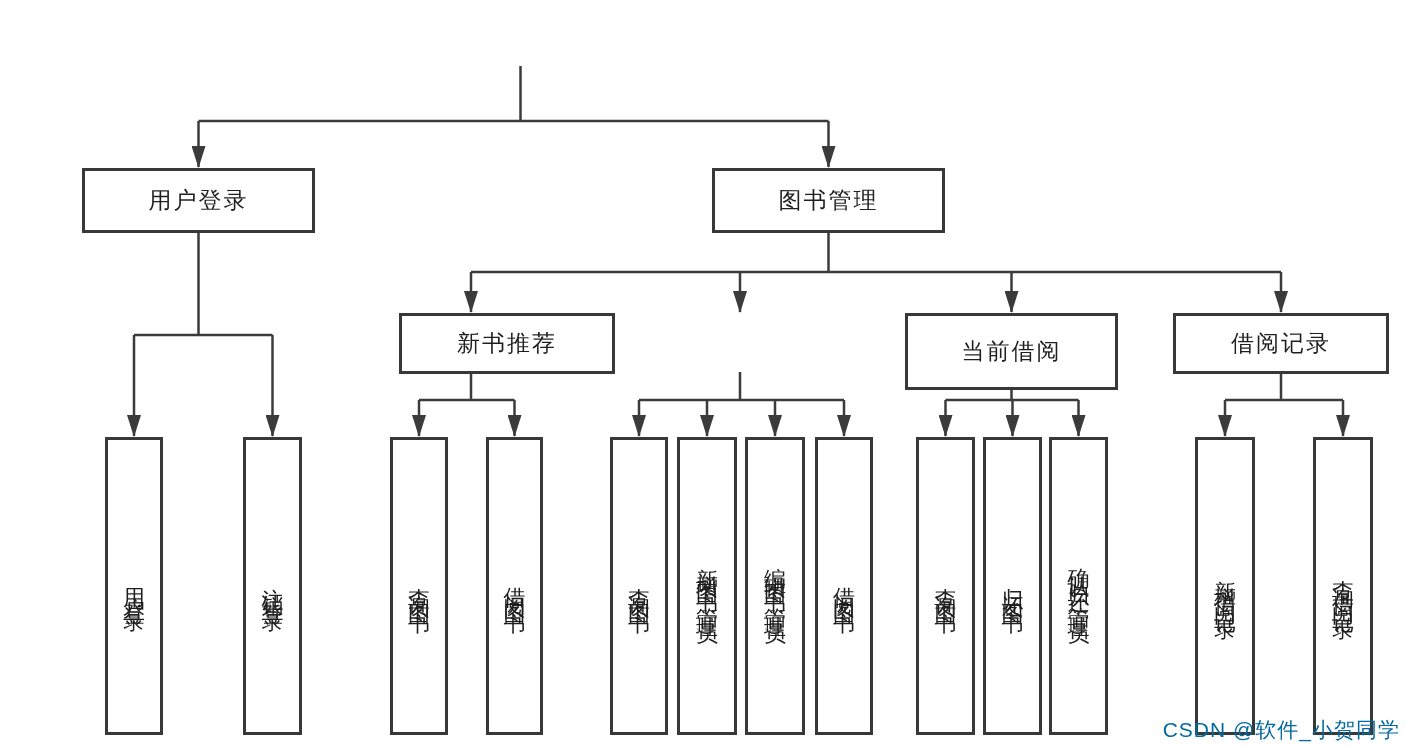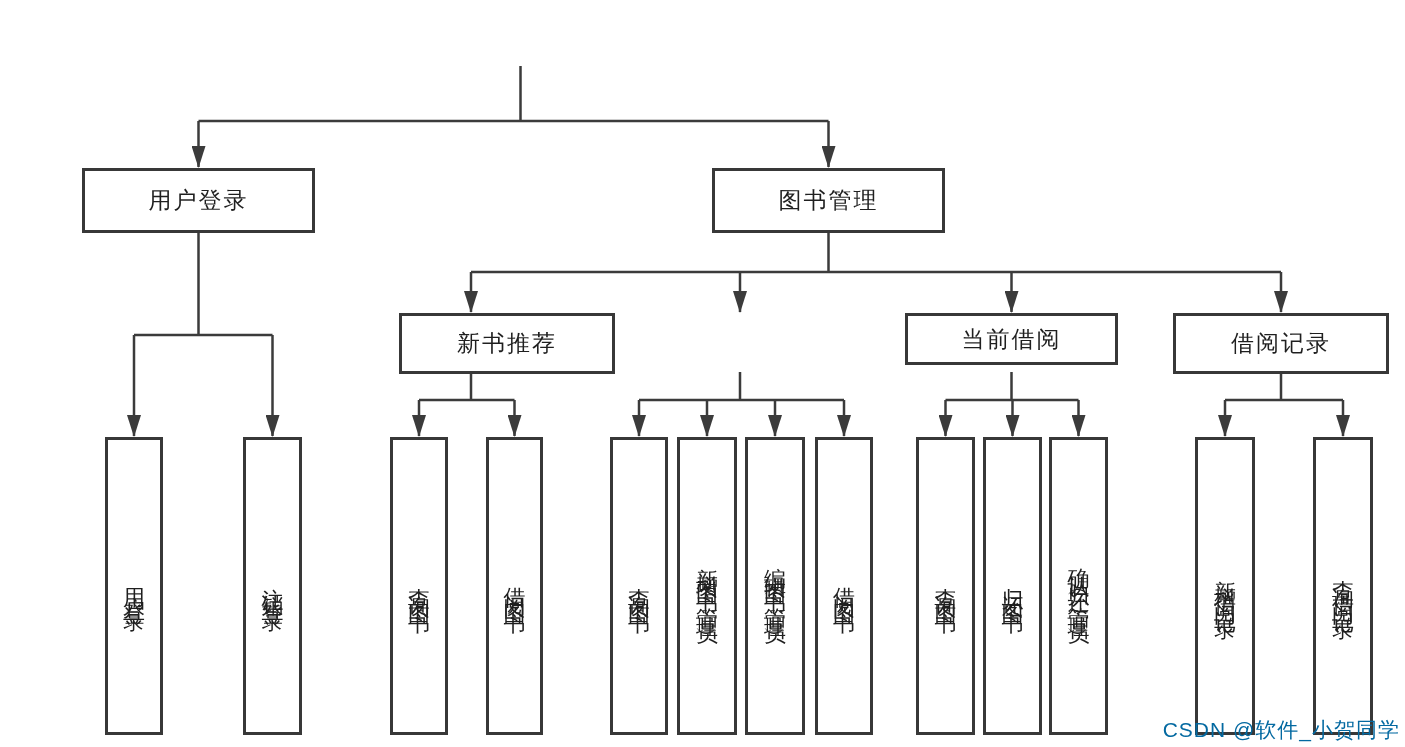--- a/index.html
+++ b/index.html
@@ -45,21 +45,21 @@
     letter-spacing: 8px;
     line-height: 1;
     color: #1f1f1f;
   }
   
   .n-root            { left: 20px;   top: 10px;  width: 1000px; height: 57px; }
   .n-user-login      { left: 82px;   top: 168px; width: 233px;  height: 65px; }
   .n-book-mgmt       { left: 712px;  top: 168px; width: 233px;  height: 65px; }
   .n-new-book        { left: 363px;  top: 313px; width: 216px;  height: 61px; margin-left: 36px; }
   .n-book-borrow     { left: 633px;  top: 313px; width: 214px;  height: 61px; }
-  .n-current-borrow  { left: 905px;  top: 313px; width: 213px;  height: 52px; }
+  .n-current-borrow  { left: 905px;  top: 313px; width: 213px;  height: 77px; }
   .n-borrow-records  { left: 1173px; top: 313px; width: 216px;  height: 61px; }
   
   .l-a1 { left: 105px;  width: 58px; }
   .l-a2 { left: 243px;  width: 59px; }
   .l-b1 { left: 390px;  width: 58px; }
   .l-b2 { left: 486px;  width: 57px; }
   .l-c1 { left: 610px;  width: 58px; }
   .l-c2 { left: 677px;  width: 60px; }
   .l-c3 { left: 745px;  width: 60px; }
   .l-c4 { left: 815px;  width: 58px; }

